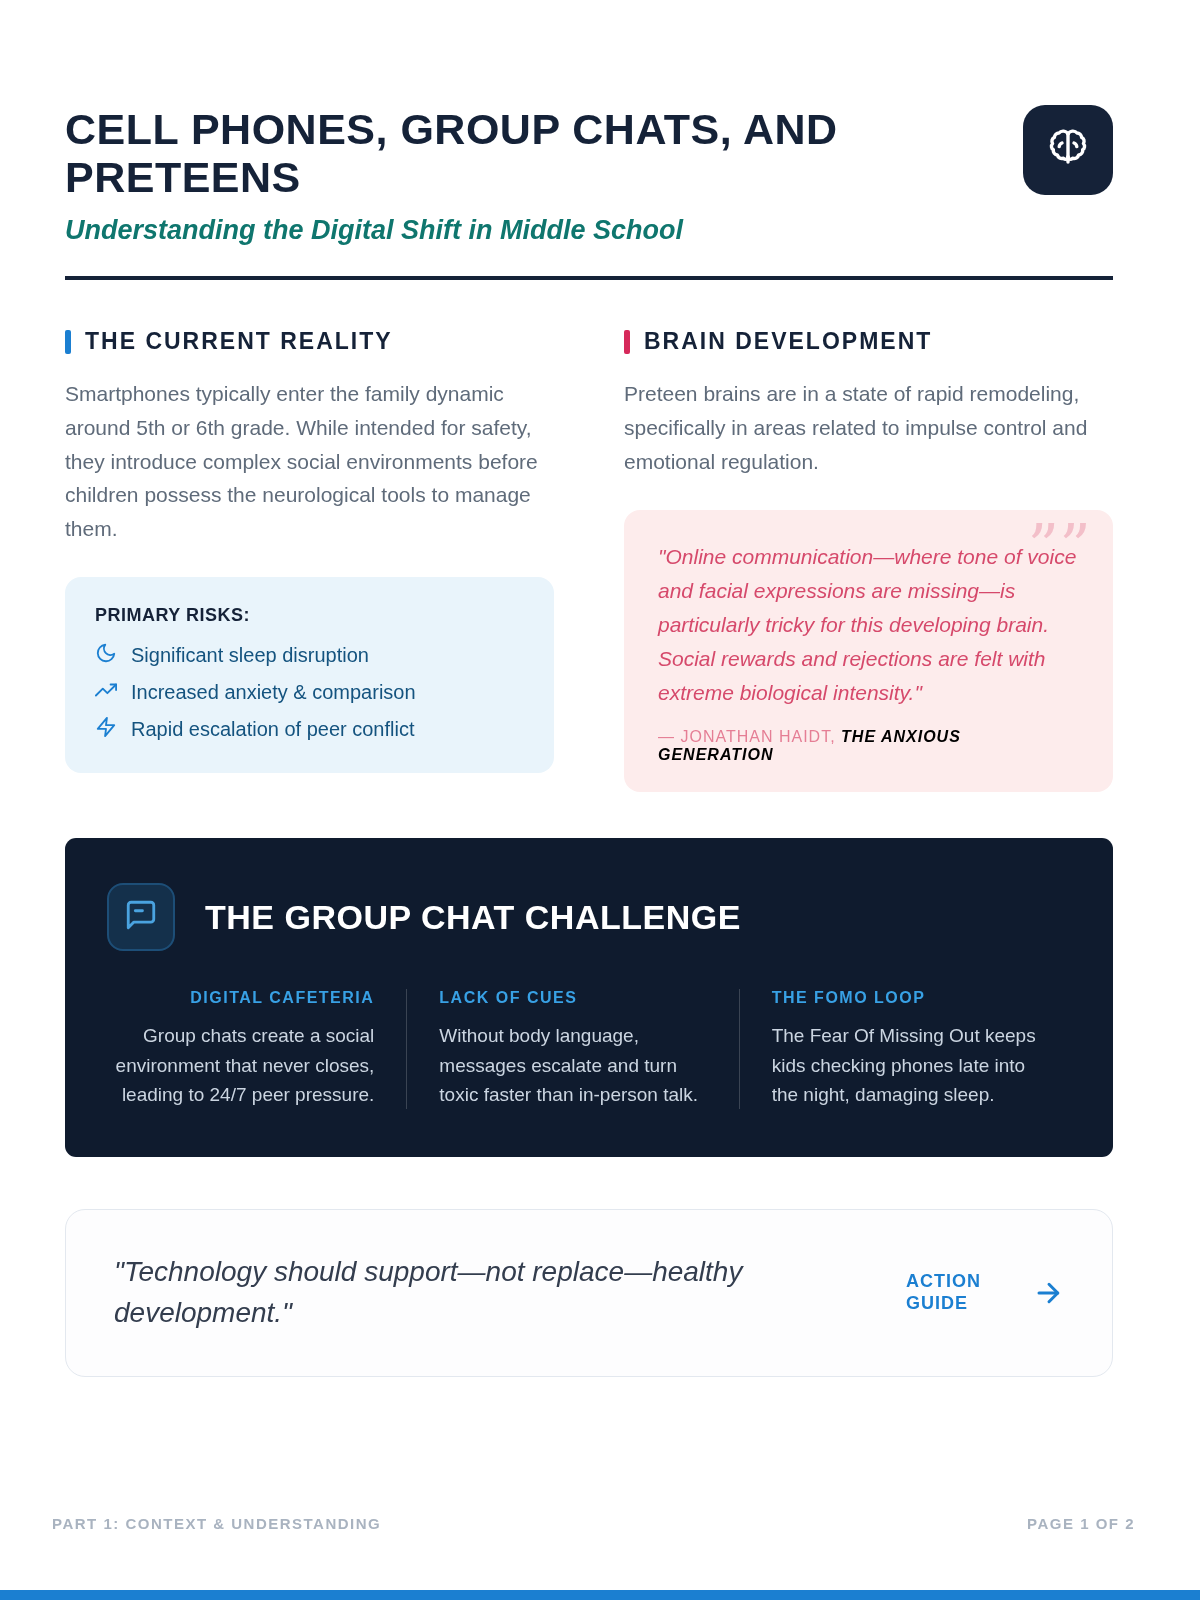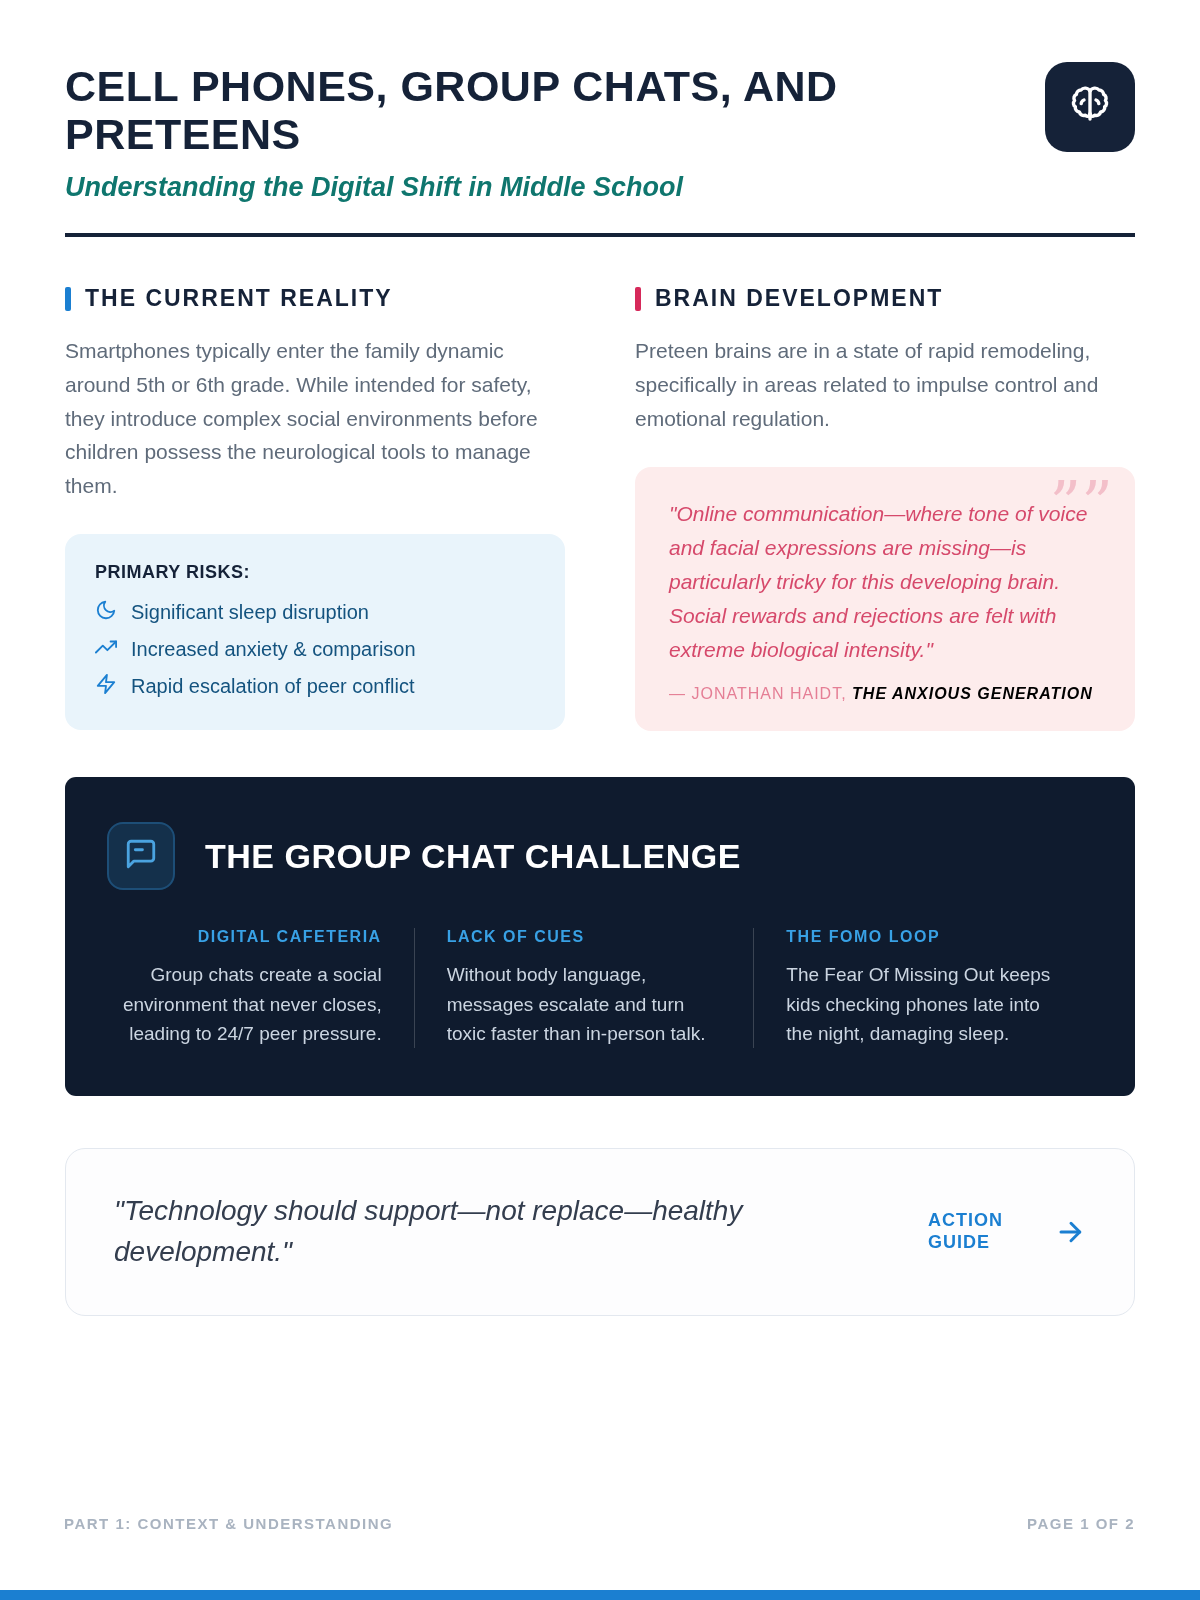--- a/index.html
+++ b/index.html
@@ -6,21 +6,21 @@
   html, body { background: #e8e8e8; }
   body { font-family: "Liberation Sans", sans-serif; }
   .page {
     position: relative;
     width: 1200px;
     height: 1600px;
     margin: 0 auto;
     background: #ffffff;
     overflow: hidden;
   }
-  .content { padding: 62px 65px 0 65px; }
+  .content { padding: 62px 87px 0 65px; margin-top: 43px; }
 
   
   .header-row { position: relative; }
   .page-title {
     max-width: 920px;
     font-size: 43px;
     line-height: 1.12;
     font-weight: 800;
     letter-spacing: 0.5px;
     color: #152238;
@@ -222,21 +222,21 @@
     letter-spacing: 1px;
     color: #1b7fd1;
     text-transform: uppercase;
     width: 90px;
   }
   .cta-arrow svg { width: 30px; height: 30px; display: block; }
 
   
   .footer {
     position: absolute;
-    left: 64px;
+    left: 52px;
     right: 65px;
     bottom: 68px;
     display: flex;
     justify-content: space-between;
     font-size: 15px;
     font-weight: 700;
     letter-spacing: 1.5px;
     color: #a9b3c0;
     text-transform: uppercase;
   }

